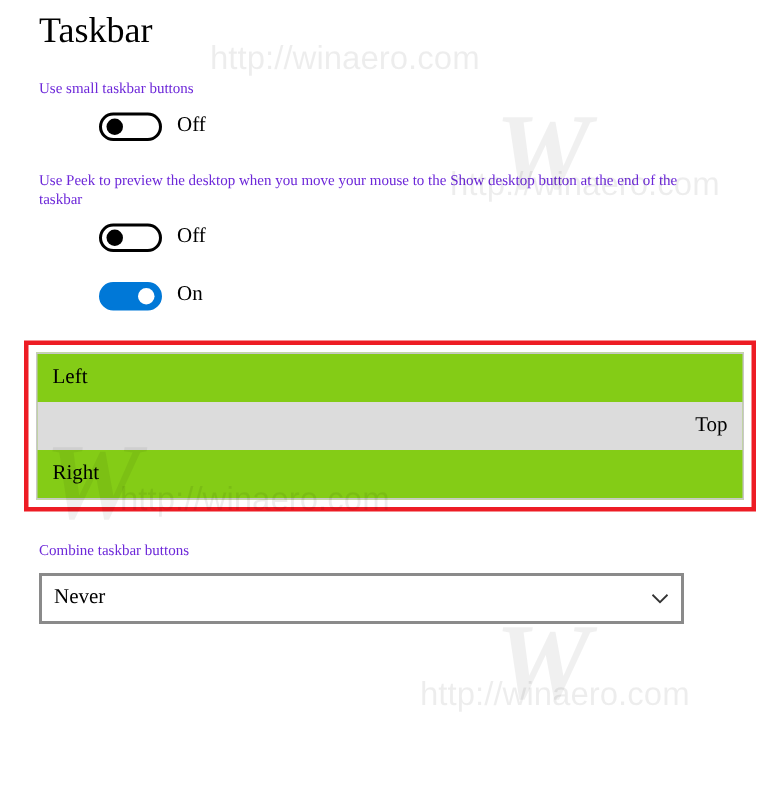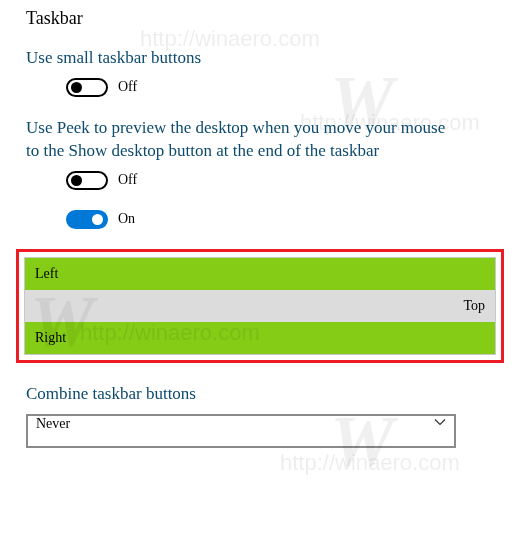--- a/index.html
+++ b/index.html
@@ -12,32 +12,32 @@
     color: #000000;
     font-size: 14px;
     position: relative;
     overflow: hidden;
   }
   .page {
     padding: 8px 26px 16px 26px;
   }
   h1.title {
     font-weight: 300;
-    font-size: 18px;
+    font-size: 24px;
     margin: 0 0 18px 0;
     color: #000;
   }
   .setting {
     margin-bottom: 20px;
   }
   .setting-label {
-    font-size: 17px;
+    font-size: 10px;
     line-height: 1.35;
     margin-bottom: 8px;
-    color: #0c4a6e;
+    color: #6d28d9;
     max-width: 430px;
   }
   .toggle-row {
     display: flex;
     align-items: center;
     gap: 10px;
     padding-left: 40px;
   }
   .toggle {
     width: 42px;
@@ -94,20 +94,21 @@
     text-align: right;
   }
   .dropdown-item.selected {
     background: #87b8e0;
   }
   .combo {
     width: 430px;
     border: 2px solid #8a8a8a;
     height: 34px;
     display: flex;
+    align-items: center;
     justify-content: space-between;
     padding: 0 8px;
     cursor: pointer;
     font-size: 14px;
     margin-top: 6px;
   }
   .chev {
     width: 12px;
     height: 12px;
     display: inline-flex;

